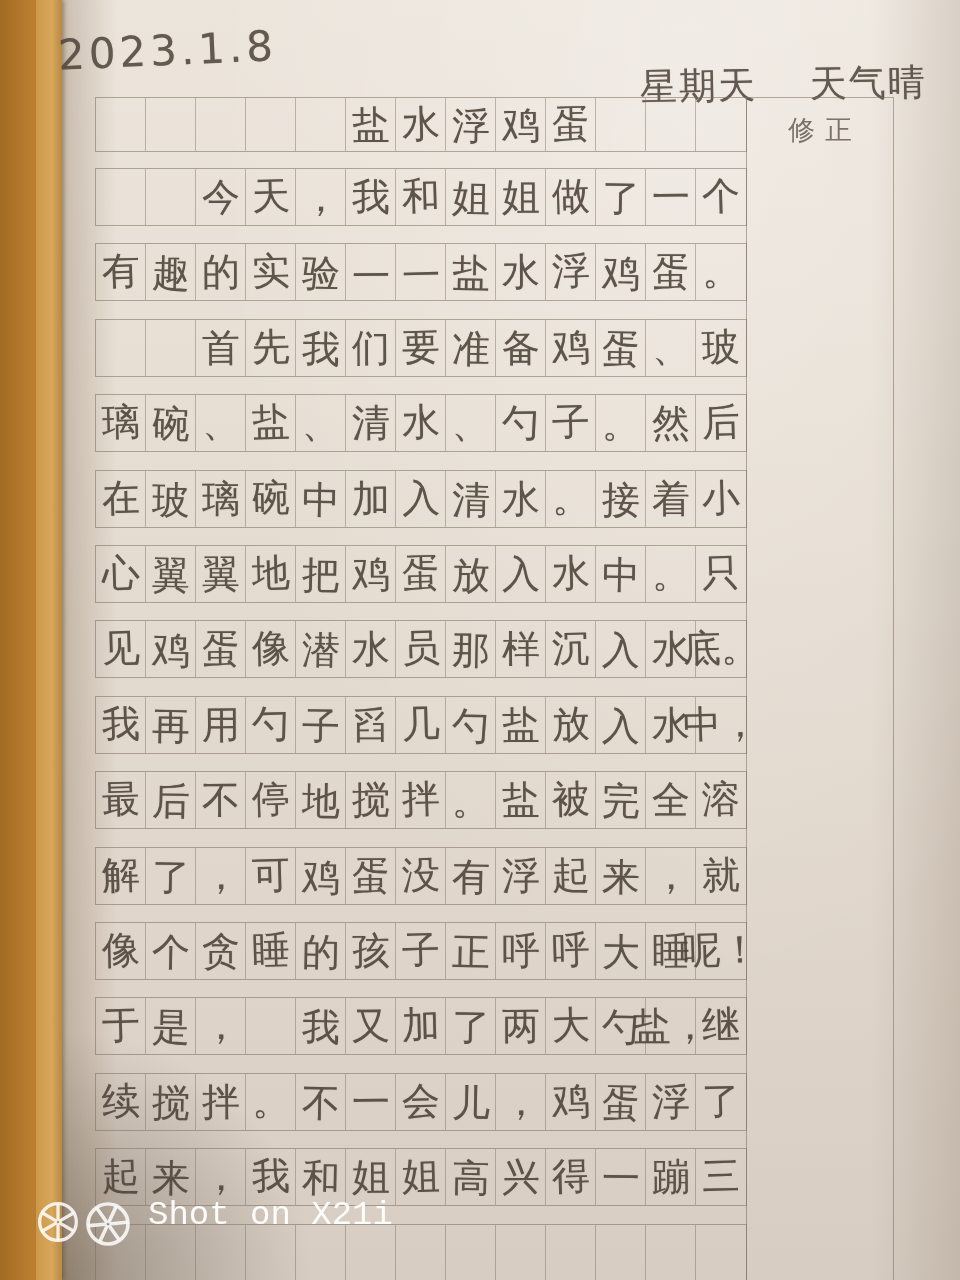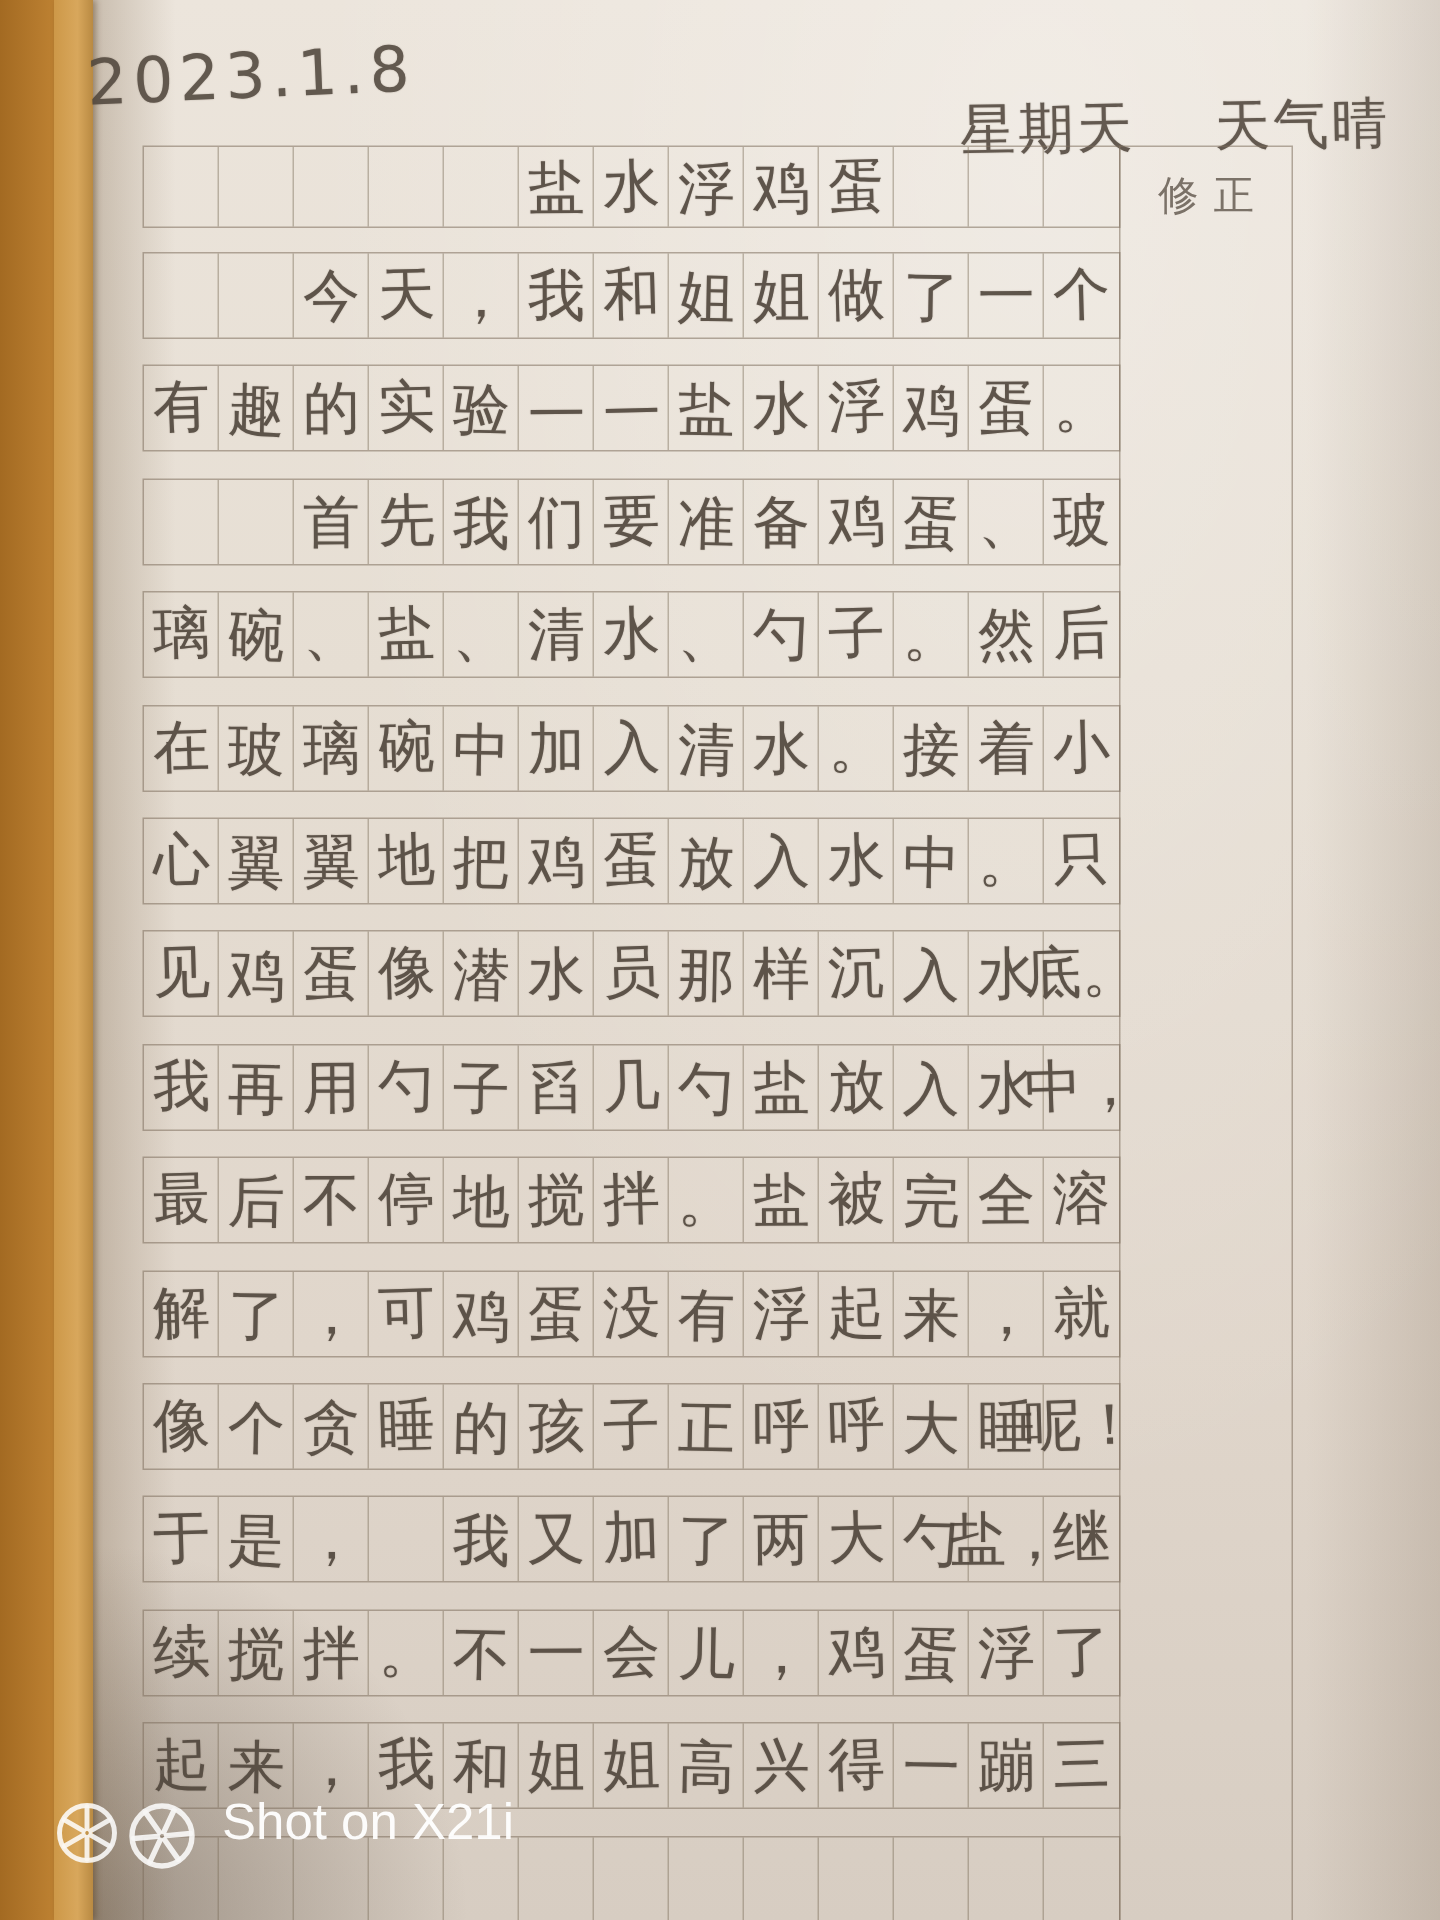--- a/index.html
+++ b/index.html
@@ -65,36 +65,36 @@
   .cell span{
     font-size:38px;line-height:1;white-space:nowrap;
     color:#4f453b;opacity:.9;text-shadow:0 0 1px rgba(90,78,64,.45);
   }
   .cell.r0 span{transform:rotate(-1.6deg) translateY(-1px);}
   .cell.r1 span{transform:rotate(1.1deg) translateY(1px);}
   .cell.r2 span{transform:rotate(-0.3deg);}
 
   
   .margin-col{
-    position:absolute;left:746px;top:97px;width:116px;bottom:0;
+    position:absolute;left:746px;top:97px;width:148px;bottom:0;
     border-left:1px solid rgba(125,110,92,.55);
     border-right:1px solid rgba(125,110,92,.55);
     border-top:1px solid rgba(125,110,92,.55);
     box-sizing:border-box;
   }
   .margin-label{
     margin-top:14px;text-align:center;
     font-size:27px;letter-spacing:10px;padding-left:10px;
     color:#7b7268;
   }
 
   
   .watermark{
     position:absolute;left:36px;top:1196px;display:flex;align-items:flex-start;
-    font-family:Liberation Sans, sans-serif;
+    font-family:Liberation Mono, monospace;
   }
   .wm-icons{display:flex;margin-top:4px;}
   .wm-icons svg{display:block;margin-right:4px;opacity:.92;}
   .wm-text{margin-left:12px;}
   .wm-line1{font-size:34px;color:rgba(255,255,255,.95);line-height:1.15;}
   .wm-line2{font-size:31px;color:rgba(245,243,240,.78);line-height:1.2;}
 </style>
 </head>
 <body>
 

